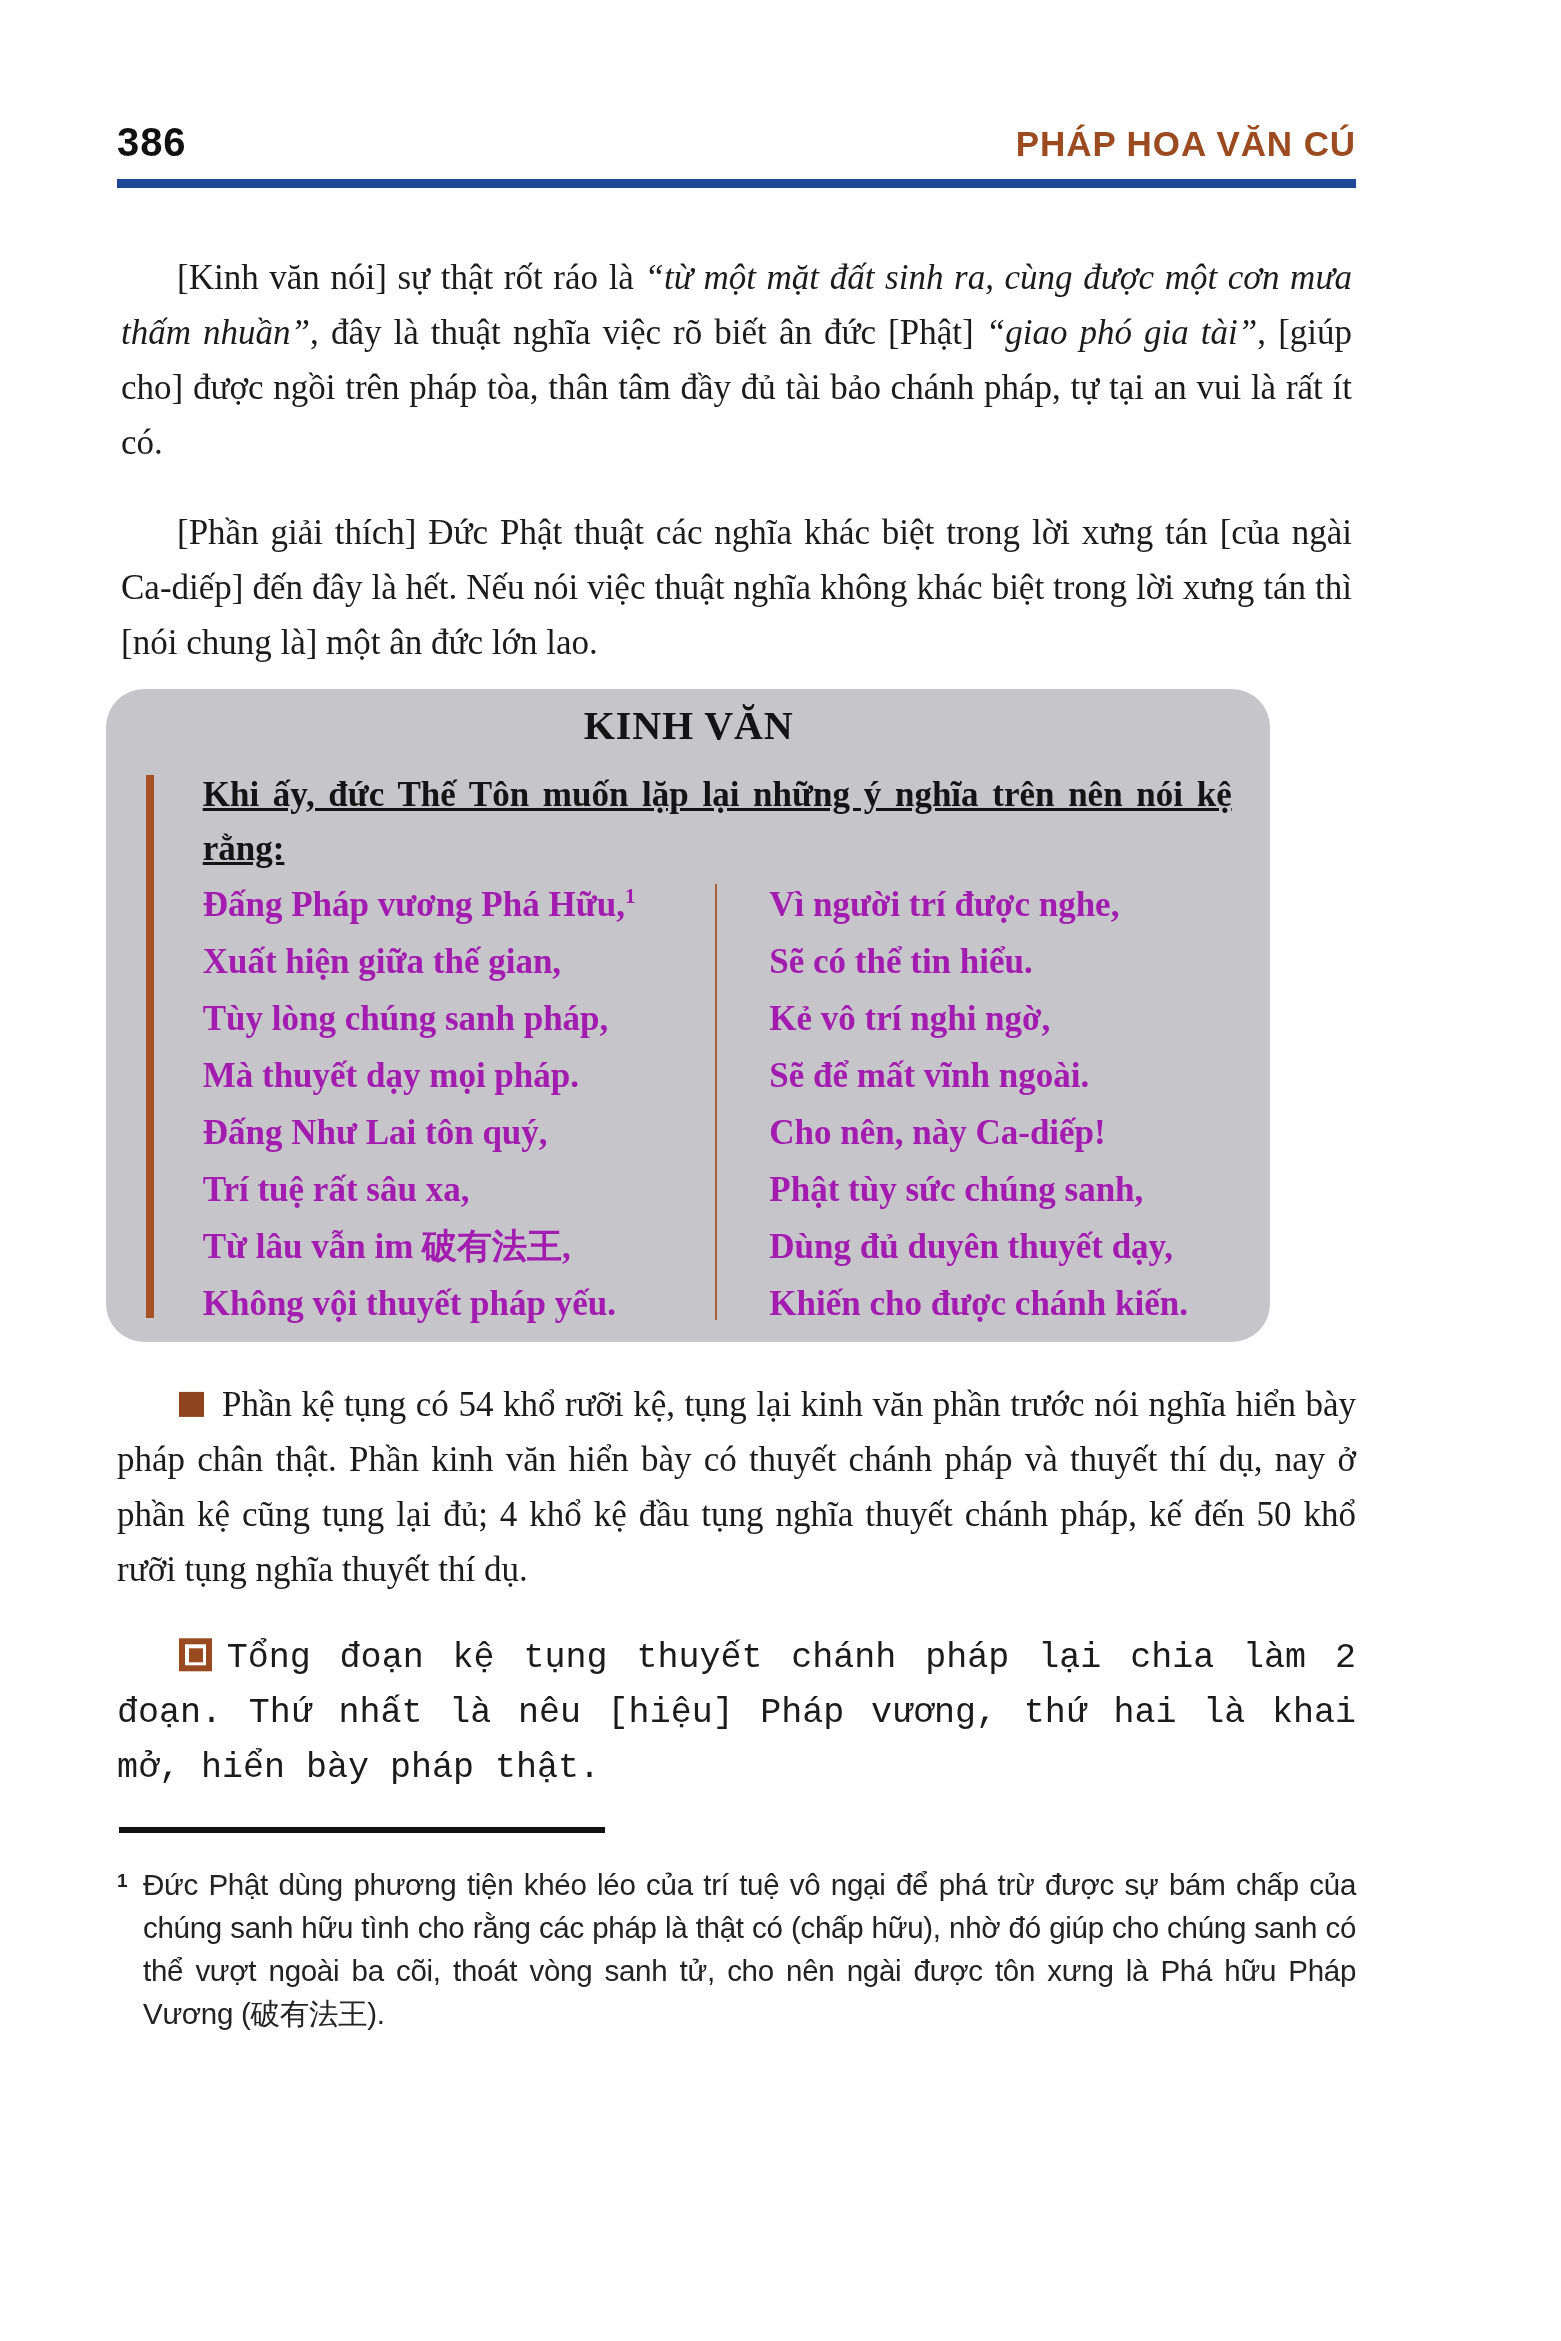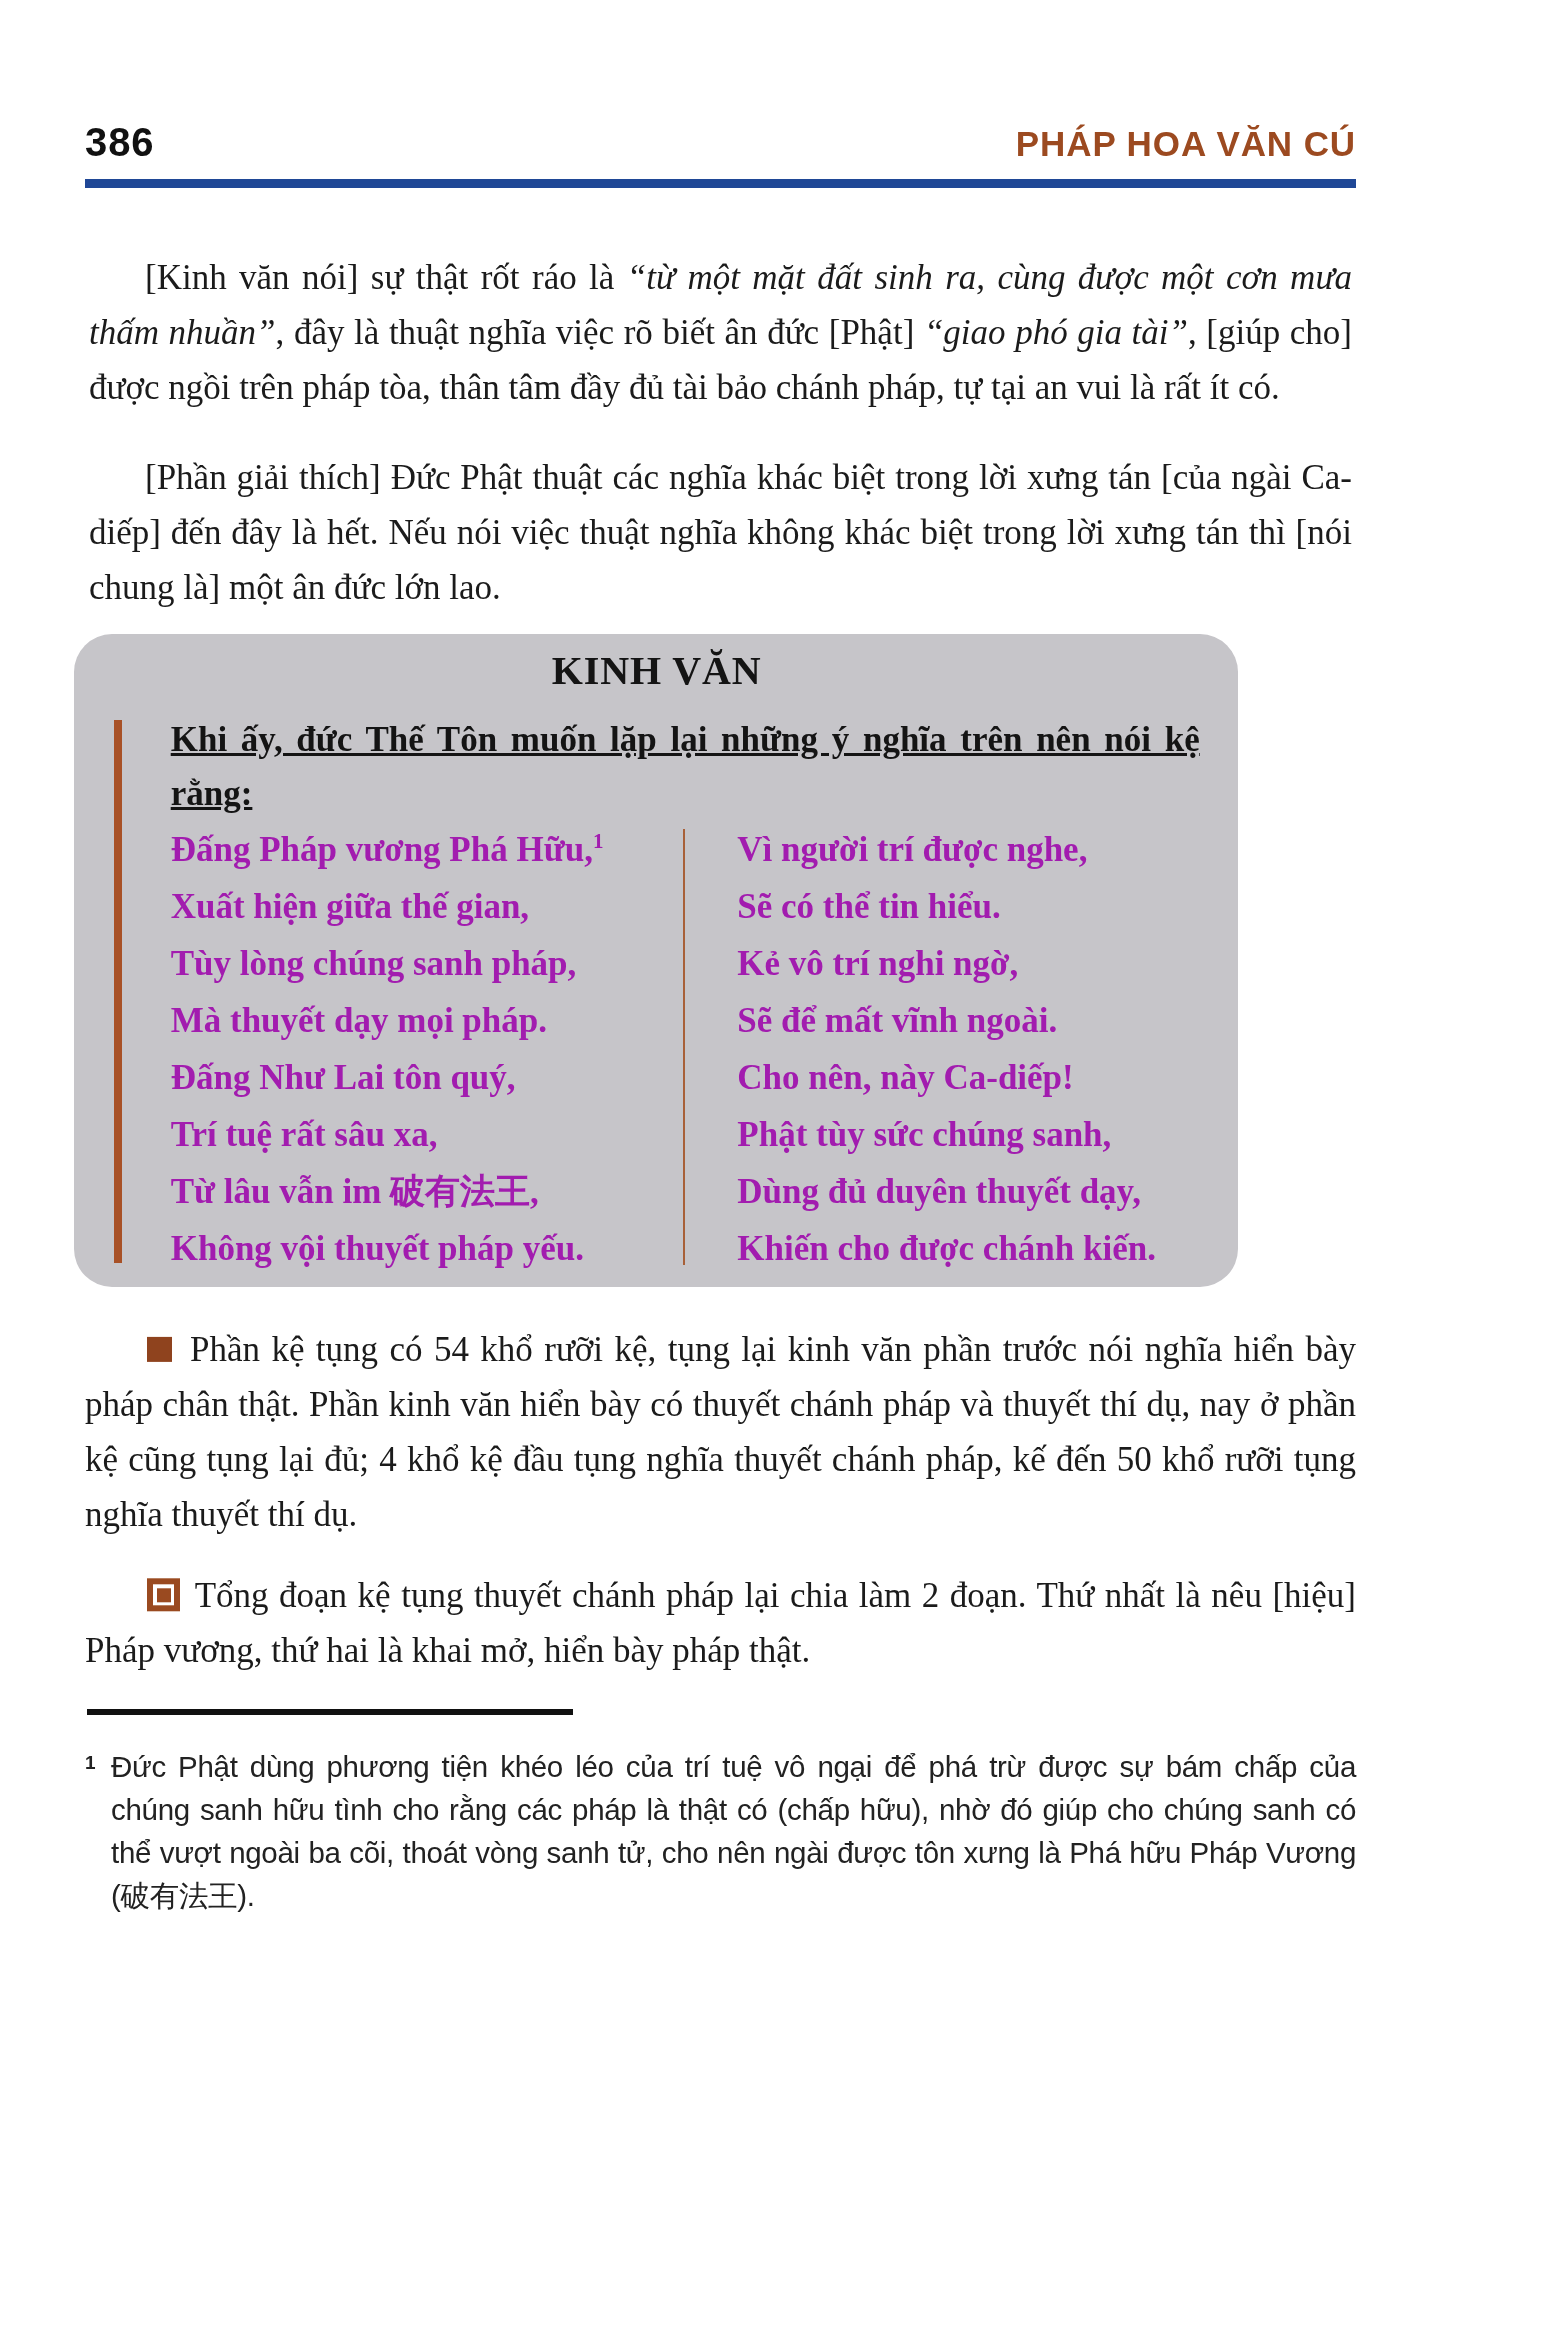--- a/index.html
+++ b/index.html
@@ -1,21 +1,21 @@
 <!DOCTYPE html>
 <html style="font-size:14px"><head>
 <meta charset="utf-8">
 <style>
   html,body{margin:0;padding:0;background:#ffffff;}
   .page{
     position:relative;
     width:1561px;height:2280px;
     background:#ffffff;
     box-sizing:border-box;
-    padding:120px 205px 0 85px;
+    padding:120px 205px 0 117px;
     font-family:"Liberation Serif",serif;
     color:#1b1b1b;
     overflow:hidden;
   }
   
   .header-row{
     display:flex;justify-content:space-between;align-items:baseline;
     font-family:"Liberation Sans",sans-serif;font-weight:bold;
   }
   .page-number{font-size:40px;color:#111111;letter-spacing:0.9px;}
@@ -57,21 +57,21 @@
     font-weight:bold;font-size:35px;line-height:57px;white-space:nowrap;
     color:#a21caf;
   }
   .kv-line sup{font-size:21px;line-height:0;}
   
   .comm{
     font-size:35px;line-height:55px;text-align:justify;margin:0;
     text-indent:62px;
   }
   .comm1{margin-top:35px;}
-  .comm2{margin-top:26px;}
+  .comm2{margin-top:34px;font-family:Liberation Mono, monospace;}
   .bullet-filled{
     display:inline-block;width:25px;height:25px;background:#8f431e;
     margin-right:18px;text-indent:0;transform:translateY(0.9px);
   }
   .bullet-outlined{
     display:inline-block;box-sizing:border-box;width:33px;height:33px;
     border:6px solid #9a4a20;background:#ffffff;
     margin-right:14.7px;text-indent:0;transform:translateY(4.3px);
     padding:3.5px;
   }

